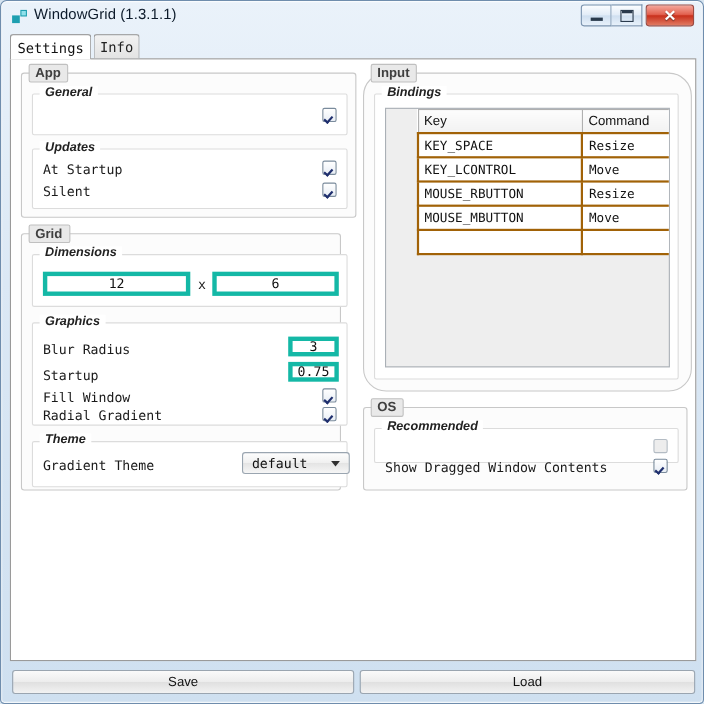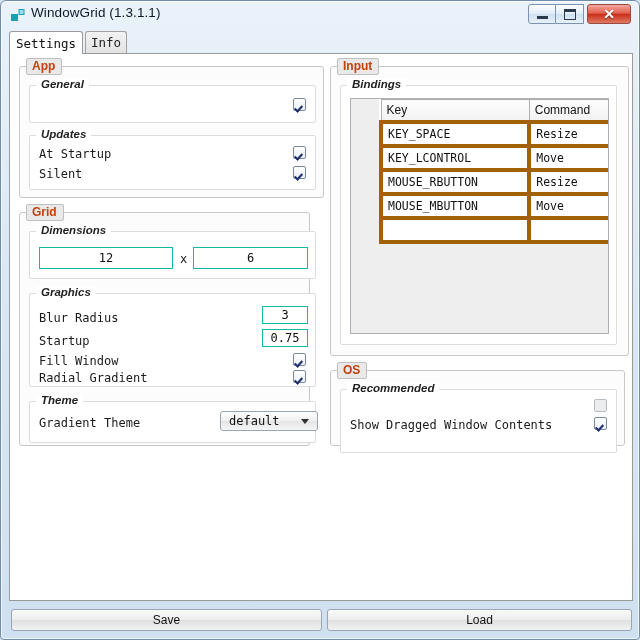--- a/index.html
+++ b/index.html
@@ -140,21 +140,21 @@
   .group-title {
     position: absolute;
     left: 6px; top: -9px;
     padding: 1px 6px 1px 5px;
     background: #e9e9e9;
     border: 1px solid #c0c0c0;
     border-radius: 2px;
     font-family: "Liberation Sans", sans-serif;
     font-size: 12px;
     font-weight: bold;
-    color: #c2410c;
+    color: #404040;
     line-height: 13px;
   }
 
   .subgroup {
     position: absolute;
     box-sizing: border-box;
     border: 1px solid #dcdcdc;
     border-radius: 2px;
     background: #ffffff;
   }
@@ -200,21 +200,21 @@
     transform: rotate(42deg);
   }
   .checkbox.disabled {
     border-color: #b4bcc4;
     background: #ededed;
   }
 
   .textfield {
     position: absolute;
     box-sizing: border-box;
-    border: 1px solid #14b8a6;
+    border: 4px solid #14b8a6;
     background: #ffffff;
     font-family: "DejaVu Sans Mono", monospace;
     font-size: 12px;
     color: #111;
     display: flex; align-items: center; justify-content: center;
   }
 
   .combobox {
     position: absolute;
     box-sizing: border-box;
@@ -246,21 +246,21 @@
     overflow: hidden;
   }
   #bindings-table {
     border-collapse: collapse;
     table-layout: fixed;
     width: 100%;
     background: #ffffff;
     margin-left: 28px;
   }
   #bindings-table th, #bindings-table td {
-    border: 4px solid #a16207;
+    border: 2px solid #a16207;
     height: 20px;
     padding: 0 0 0 5px;
     text-align: left;
     font-family: "DejaVu Sans Mono", monospace;
     font-size: 11.5px;
     color: #111;
     overflow: hidden;
     white-space: nowrap;
     background: #ffffff;
   }
@@ -371,21 +371,21 @@
       <div class="subgroup" style="left:9px; top:188px; width:287px; height:42px;">
         <div class="subgroup-title">Theme</div>
         <div class="row-label" style="left:9px; top:14px;">Gradient Theme</div>
         <div class="combobox" style="left:190px; top:9px; width:98px; height:20px;">
           <span>default</span>
           <span class="combo-arrow"></span>
         </div>
       </div>
     </div>
 
-    <div class="group" style="left:320px; top:12px; width:299px; height:290px;">
+    <div class="group" style="left:320px; top:12px; width:299px; height:290px;border-radius:21px;">
       <div class="group-title">Input</div>
 
       <div class="subgroup" style="left:9px; top:18px; width:277px; height:260px;">
         <div class="subgroup-title">Bindings</div>
 
         <div id="bindings-panel" style="left:9px; top:12px; width:259px; height:236px;">
           <table id="bindings-table">
             <thead>
               <tr>
                 <th style="width:59%">Key</th>
@@ -415,21 +415,21 @@
                 </tr>
               </tbody>
           </table>
         </div>
       </div>
     </div>
 
     <div class="group" style="left:320px; top:316px; width:295px; height:76px;">
       <div class="group-title">OS</div>
 
-      <div class="subgroup" style="left:9px; top:18px; width:277px; height:64px;">
+      <div class="subgroup" style="left:9px; top:18px; width:277px; height:32px;">
         <div class="subgroup-title">Recommended</div>
         <div class="checkbox disabled" style="right:9px; top:9px;"></div>
         <div class="row-label" style="left:9px; top:28px;">Show Dragged Window Contents</div>
         <div class="checkbox checked" style="right:9px; top:27px;"></div>
       </div>
     </div>
 
   </div>
 
   <div class="bottom-btn" id="btn-load">

